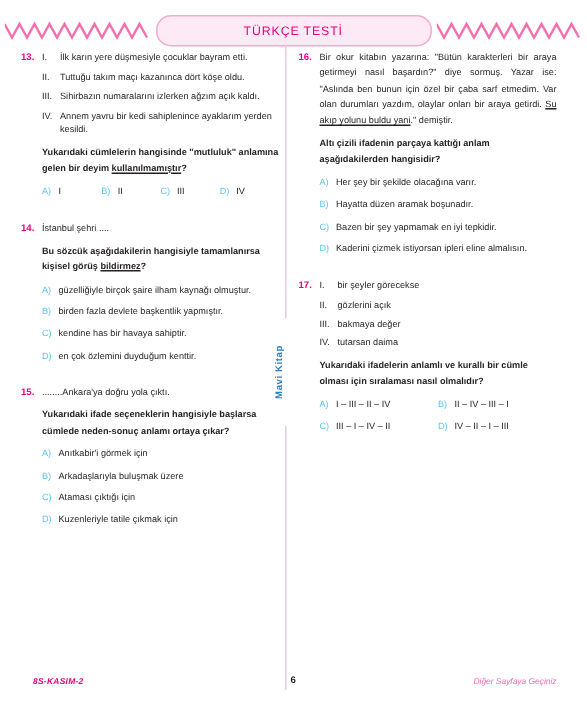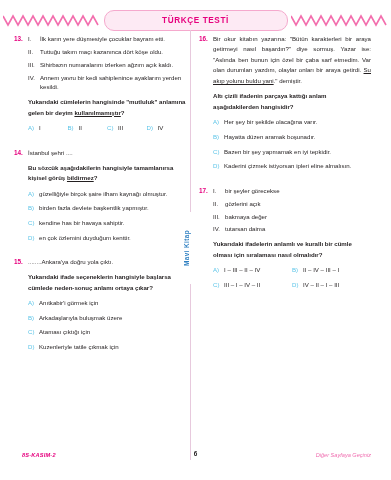--- a/index.html
+++ b/index.html
@@ -23,21 +23,21 @@
   .banner{
     flex:0 0 auto;
     width:182px;height:19px;
     border:1px solid #f5a9cd;
     border-radius:10px;
     background:#fdeaf4;
     display:flex;align-items:center;justify-content:center;
     margin:0 3px;
   }
   .banner-text{
-    font-size:8.2px;font-weight:bold;letter-spacing:.6px;
+    font-size:8.2px;font-weight:normal;letter-spacing:.6px;
     color:#e6007e;
   }
 
   
   .col{position:absolute;top:34px;width:172px;}
   .col-left{left:14px;}
   .col-right{left:199px;}
 
   
   .divider{

